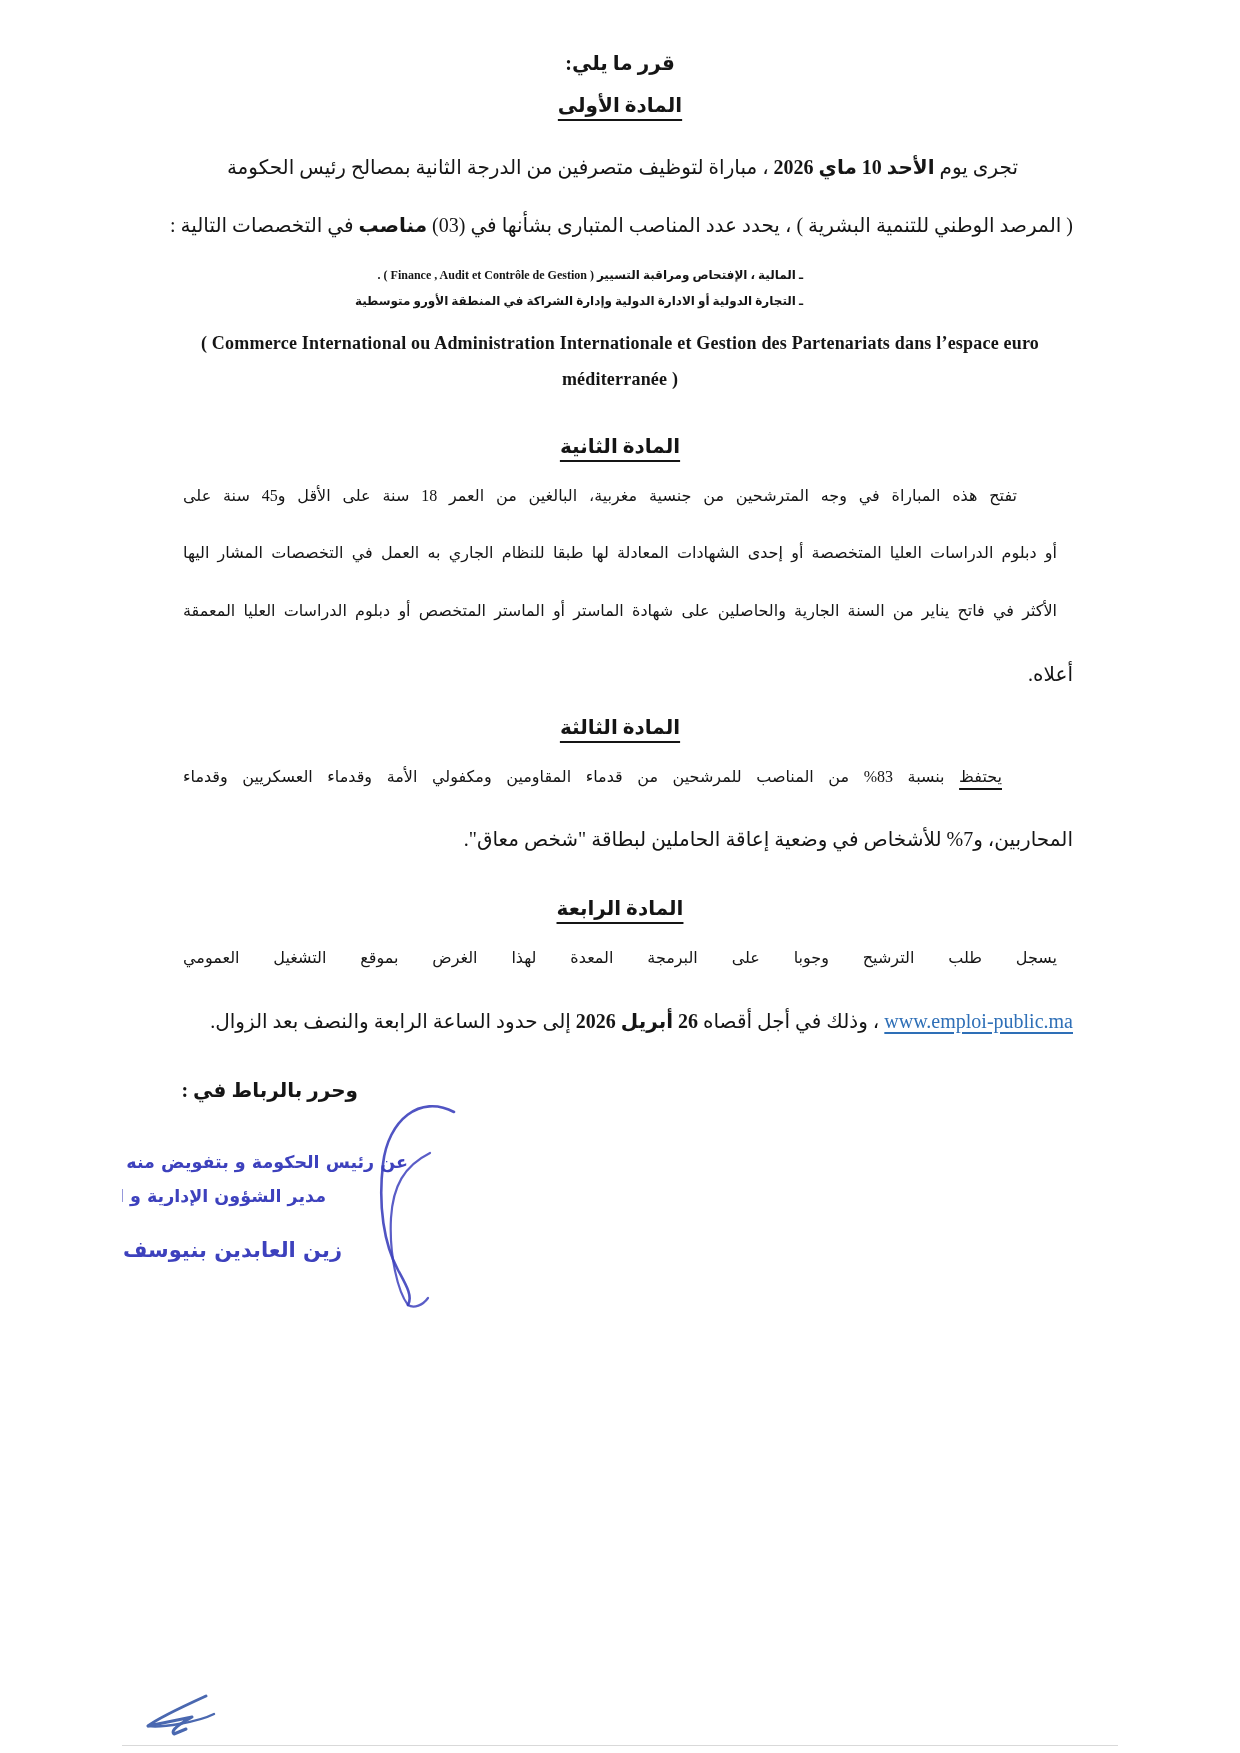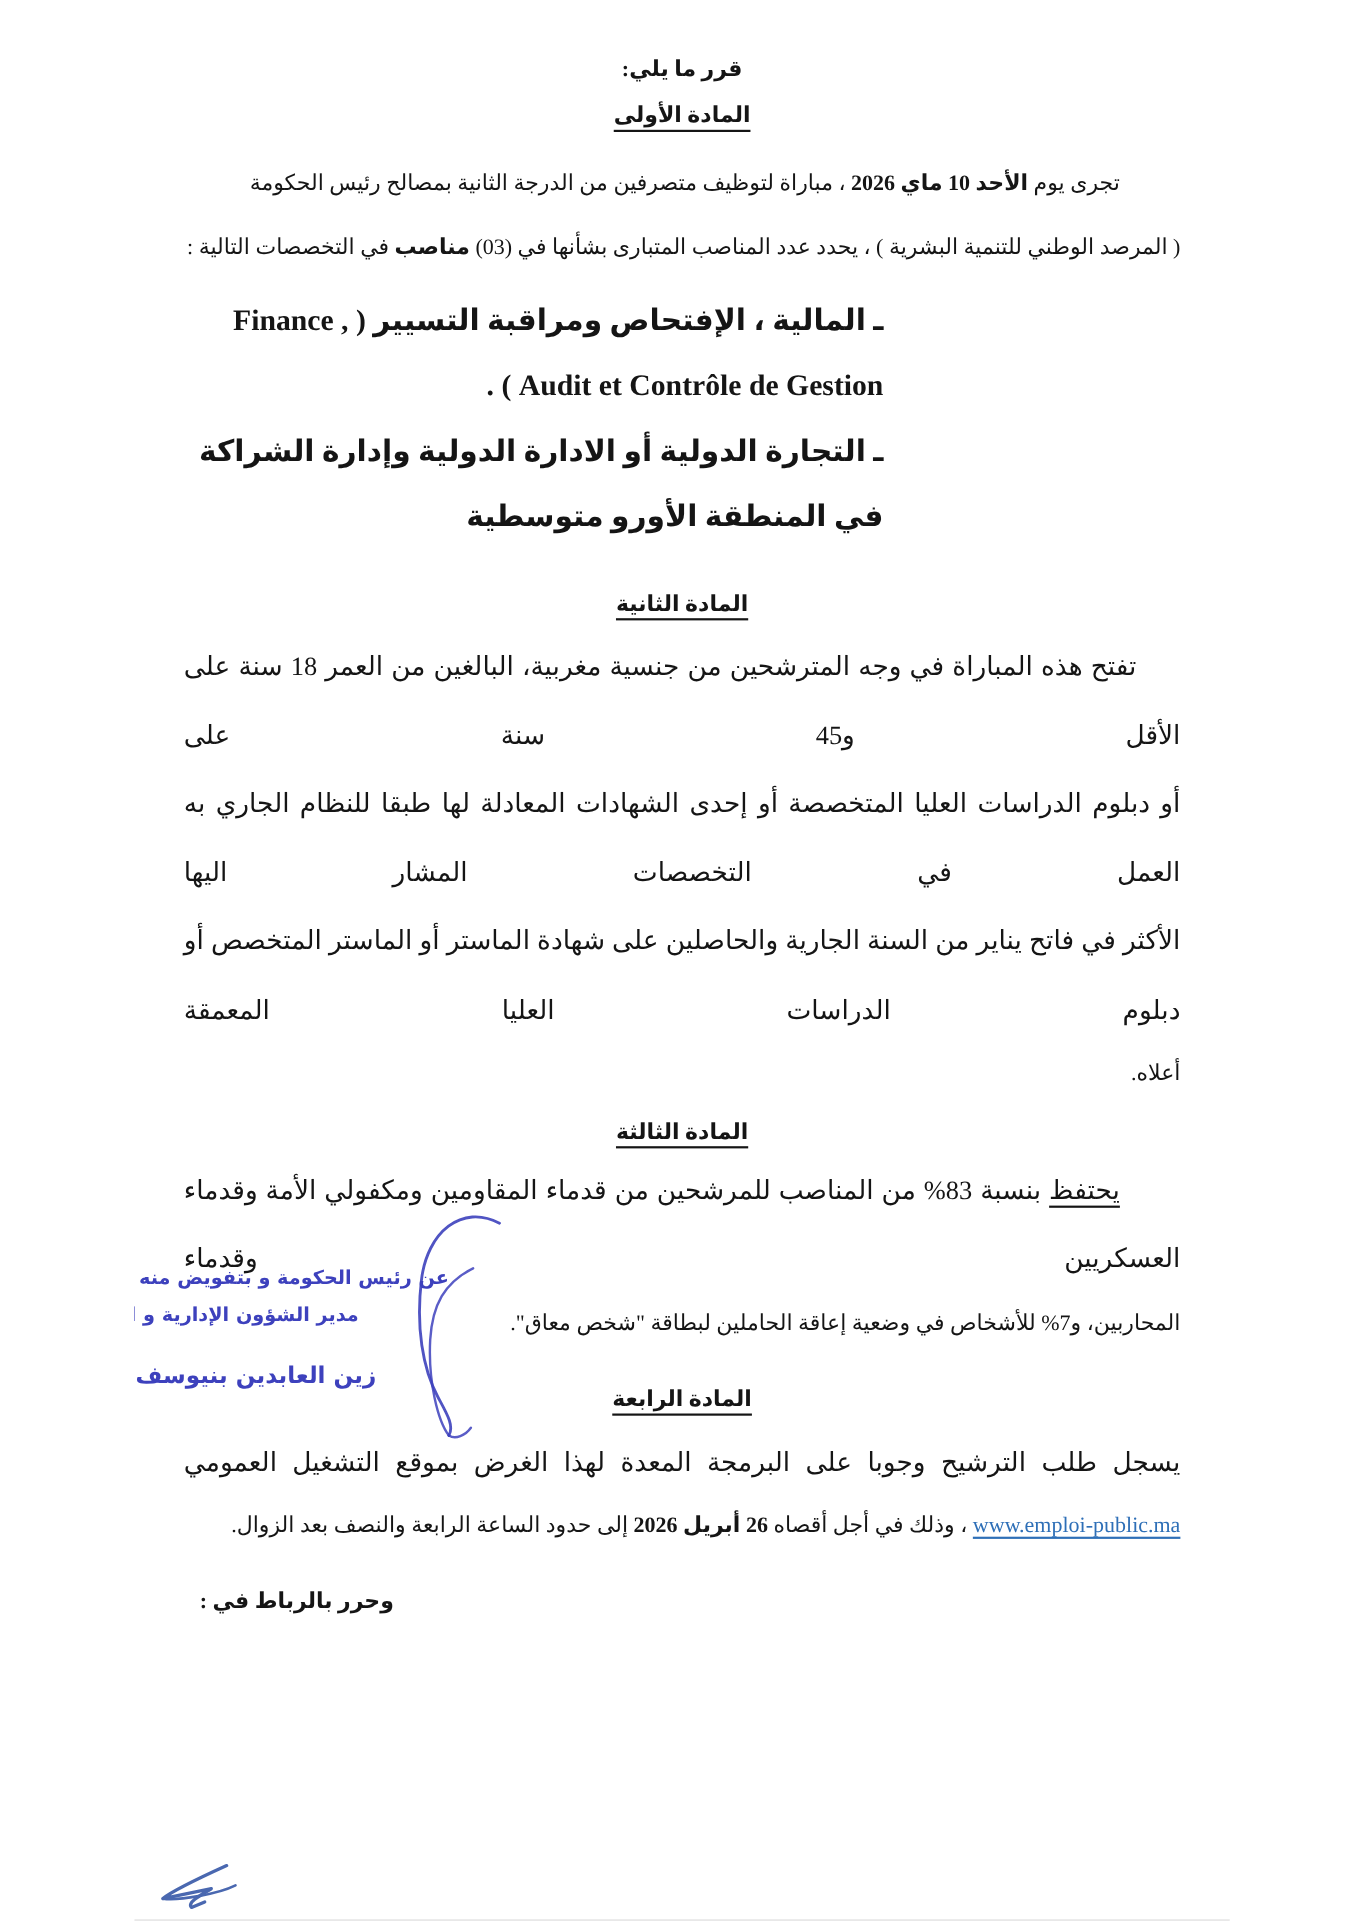--- a/index.html
+++ b/index.html
@@ -39,33 +39,33 @@
     font-size:20px; line-height:1.9; margin:0;
   }
   .single { text-align:right; }
   .ind55 { text-indent:55px; }
   .ind40 { text-indent:40px; }
   .p1 { margin-bottom:20px;margin-top:28px; }
   .p2 { margin-bottom:18px; }
 
   .bullets { margin:0 270px 10px 0; }
   .bullet {
-    font-size:27px; font-weight:700; line-height:2.2; text-align:right;
+    font-size:12px; font-weight:700; line-height:2.2; text-align:right;
   }
 
   .french-caption {
     direction:ltr;
     text-align:center;
     font-size:18px; font-weight:700; line-height:2.0;
     letter-spacing:0.2px;
     margin:0 0 0 0;
   }
 
   .jline {
-    font-size:24px; line-height:2.6; margin:0;
+    font-size:16px; line-height:2.6; margin:16px;
     text-align:justify; text-align-last:justify;
   }
   .rline {
     font-size:20px; line-height:2.6; margin:0; text-align:right;
   }
   .body-block { margin-bottom:14px; }
   .body-block-3 { margin-bottom:30px; }
   .body-block-4 { margin-bottom:24px; }
 
   .uword { text-decoration:underline; text-decoration-thickness:2px; text-underline-offset:6px; }
@@ -119,20 +119,21 @@
 
   <p class="para single ind55 p1"><span>تجرى يوم </span><span class="bold">الأحد  10  ماي  2026</span><span> ، مباراة لتوظيف متصرفين  من الدرجة الثانية بمصالح رئيس الحكومة</span></p>
 
   <p class="para single p2"><span>( المرصد الوطني للتنمية البشرية ) ، يحدد عدد المناصب المتبارى بشأنها في (03) </span><span class="bold">مناصب</span><span> في التخصصات التالية :</span></p>
 
   <div class="bullets">
     <div class="bullet">ـ المالية ، الإفتحاص ومراقبة التسيير  ( Finance , Audit et Contrôle de Gestion ) .</div>
     <div class="bullet">ـ التجارة الدولية أو الادارة الدولية وإدارة الشراكة في المنطقة الأورو متوسطية</div>
   </div>
 
+  <div class="french-caption">( Commerce International ou Administration Internationale et Gestion des Partenariats dans l’espace euro méditerranée )</div>
 
   <div class="article-heading h2m">
     <span class="u">المادة الثانية</span>
   </div>
 
   <div class="body-block">
     <p class="jline ind40">تفتح هذه المباراة في وجه المترشحين من جنسية مغربية، البالغين من العمر 18 سنة على الأقل و45 سنة على</p>
     <p class="jline">أو دبلوم الدراسات العليا المتخصصة أو إحدى الشهادات المعادلة لها طبقا للنظام الجاري به العمل في التخصصات المشار اليها</p>
     <p class="jline">الأكثر في فاتح يناير من السنة الجارية والحاصلين على شهادة الماستر أو الماستر المتخصص أو دبلوم الدراسات العليا المعمقة</p>
     <p class="rline">أعلاه.</p>

